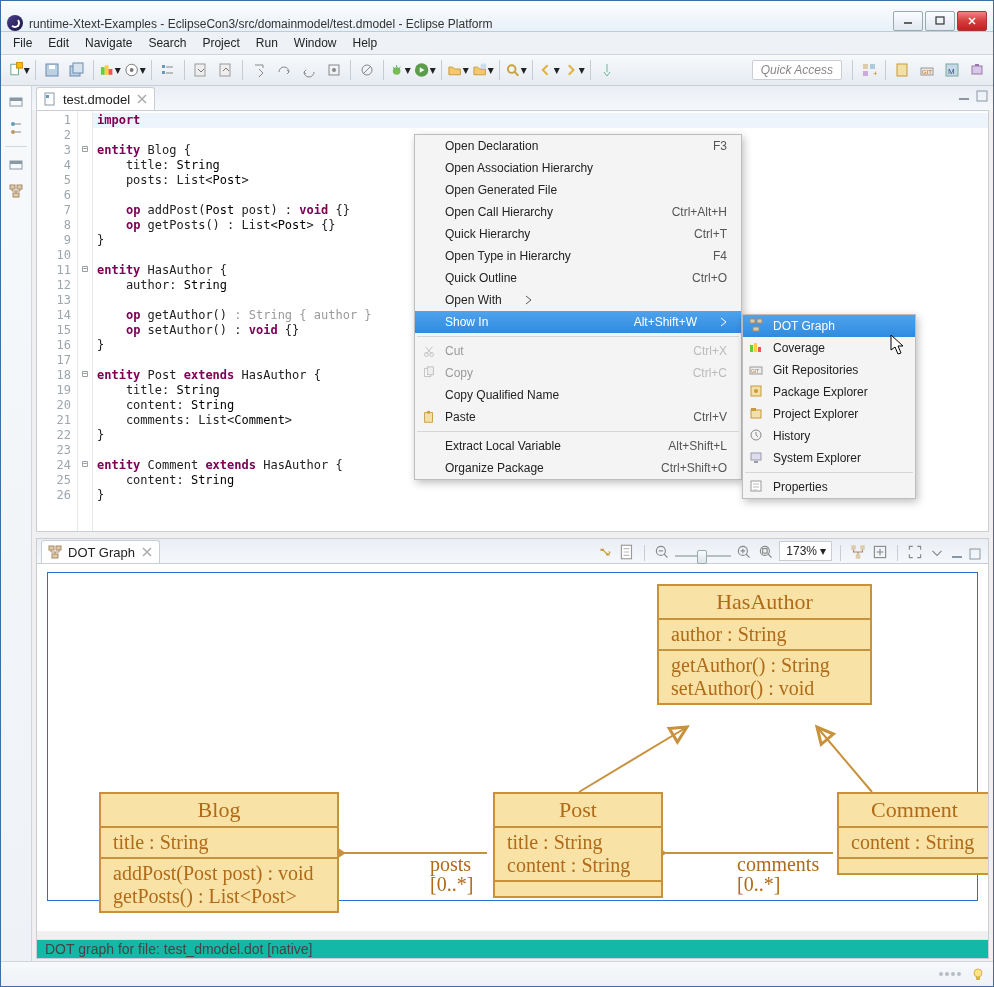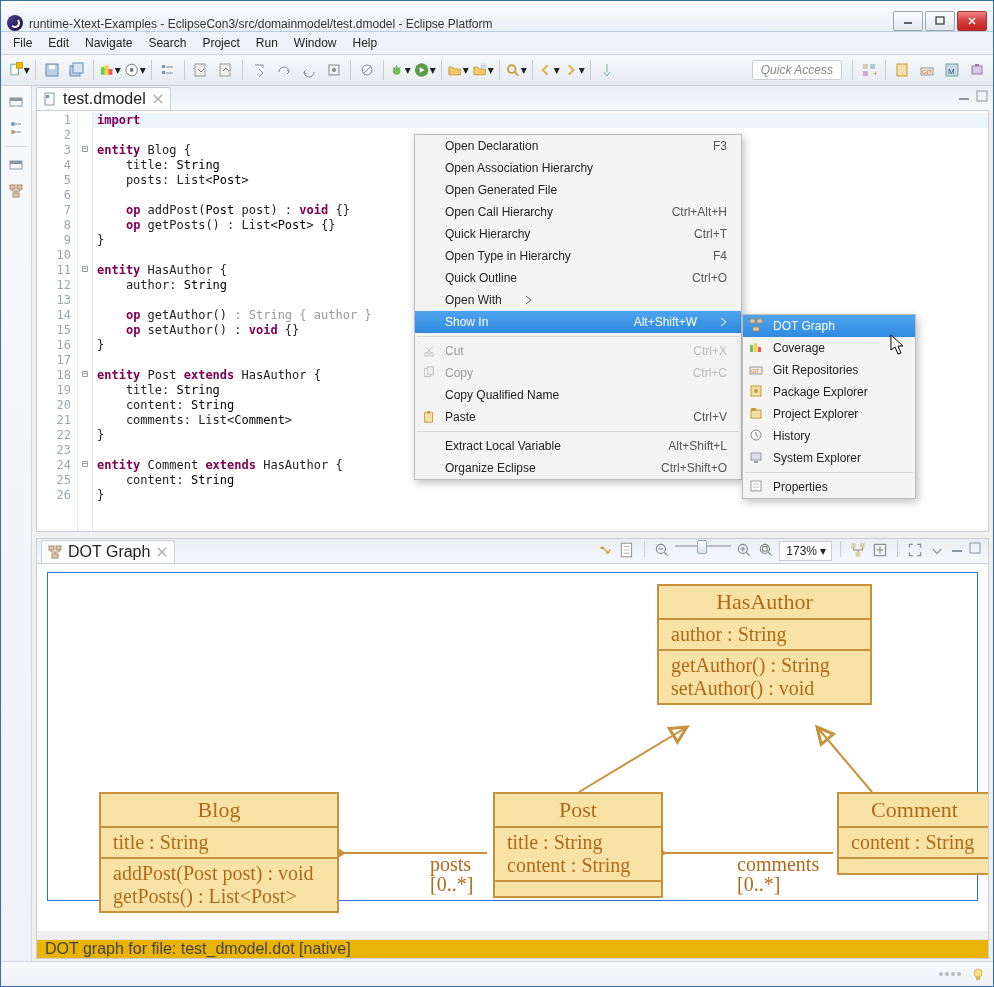--- a/index.html
+++ b/index.html
@@ -34,21 +34,21 @@
   .left-gutter{ width:30px; background:linear-gradient(#f7f9fb,#eef2f6); border-right:1px solid #d0d6dc; display:flex; flex-direction:column; align-items:center; gap:6px; padding-top:6px; position:relative;}
   .left-gutter .gsection{display:flex;flex-direction:column;gap:6px;align-items:center;}
   .gbtn{width:20px;height:20px;display:flex;align-items:center;justify-content:center;border-radius:3px;}
   .gbtn svg{width:16px;height:16px;}
   .gdiv{height:1px;width:22px;background:#d0d6dc;margin:2px 0;}
 
   .center{ flex:1; display:flex; flex-direction:column; min-width:0;}
 
   
   .tabrow{ height:24px; display:flex; align-items:flex-end; background:linear-gradient(#eaeef4,#f5f8fb); padding-left:4px; position:relative;}
-  .etab{ height:22px; display:flex; align-items:center; gap:6px; padding:0 6px 0 6px; background:#fff; border:1px solid #c8ced4; border-bottom:none; border-radius:3px 3px 0 0; font-size:16px;}
+  .etab{ height:22px; display:flex; align-items:center; gap:6px; padding:0 6px 0 6px; background:#fff; border:1px solid #c8ced4; border-bottom:none; border-radius:3px 3px 0 0; font-size:13px;}
   .etab .ficon{width:14px;height:14px;}
   .etab .xclose{width:12px;height:12px;opacity:.55;}
   .tabrow .tright{position:absolute; right:4px; top:3px; display:flex; gap:4px;}
   .tabrow .sq{width:14px;height:14px;}
 
   
   .editor-wrap{ flex:0 0 auto; height:420px; display:flex; background:#fff; border:1px solid #c8ced4; margin:0 4px;}
   .lnums{ width:34px; background:#fff; color:#9da6ad; text-align:right; font-family:Consolas,monospace; font-size:12px; line-height:15px; padding:2px 6px 2px 0; border-right:1px solid #e6e9ec; user-select:none;}
   .lnums .ln{height:15px;}
   .fold{ width:14px; background:#fff; border-right:1px solid #e6e9ec; font-family:Consolas,monospace; font-size:10px; color:#7a7f85;}
@@ -78,38 +78,38 @@
   .submenu{ position:absolute; background:#f4f4f4; border:1px solid #bdbdbd; box-shadow:2px 3px 8px rgba(0,0,0,.25); font-size:12px; z-index:60;}
   .submenu .srow{ height:22px; display:flex; align-items:center; padding:0 16px 0 30px; position:relative;}
   .submenu .srow .ricon{position:absolute;left:6px;width:16px;height:16px;}
   .submenu .srow.seld{ background:linear-gradient(#4fa3ec,#2f8be0); color:#fff;}
   .submenu .msep{height:1px;background:#d6d6d6;margin:3px 2px;}
 
   
   .dotpane{ flex:1; margin:6px 4px 2px 4px; display:flex; flex-direction:column; border:1px solid #c8ced4; min-height:0;}
   .dothdr{ height:24px; background:linear-gradient(#eaeef4,#f5f8fb); display:flex; align-items:flex-end; padding-left:4px; border-bottom:1px solid #c8ced4; position:relative;}
   .dothdr .etab{background:#fff;}
-  .dothdr .tools{position:absolute; right:6px; top:2px; display:flex; align-items:flex-start; gap:4px;}
+  .dothdr .tools{position:absolute; right:6px; top:2px; display:flex; align-items:flex-end; gap:4px;}
   .zoombox{ border:1px solid #c8ced4; background:#fff; height:18px; display:flex;align-items:center; padding:0 2px 0 6px; font-size:12px;}
   .zoombox .dd{width:12px;display:flex;align-items:center;justify-content:center;}
   .tools .ib{width:18px;height:18px;display:flex;align-items:center;justify-content:center;}
   .tools .sep2{width:1px;height:16px;background:#c8ced4;margin:0 4px;}
   .slider{width:56px;height:10px;position:relative;}
   .slider::before{content:"";position:absolute;left:0;right:0;top:4px;height:2px;background:#b8bec4;}
   .slider .thumb{position:absolute;left:22px;top:-1px;width:8px;height:12px;background:linear-gradient(#f9fbfd,#dde4eb);border:1px solid #9aa;border-radius:2px;}
 
   .dotcanvas{ flex:1; position:relative; overflow:hidden; background:#fff;padding-left:6px; }
   .dotcanvas .frame{ position:absolute; left:10px; right:10px; top:8px; bottom:30px; border:1px solid #2a6fd6;}
   .umlbox{ position:absolute; border:2px solid #c8913b; background:#f8e2a6; font-family:"Times New Roman",serif; color:#b06a18; box-sizing:border-box;}
   .umlbox .sec{ padding:3px 12px; font-size:20px; }
   .umlbox .hdr{ text-align:center; font-size:22px;}
   .umlbox .div{height:2px;background:#c8913b;}
   .edgelabel{ position:absolute; color:#b06a18; font-family:"Times New Roman",serif; font-size:20px; line-height:20px;}
   svg.edges{position:absolute; left:10px; top:8px; }
-  .dotfoot{ height:18px; display:flex;align-items:center; padding:0 8px; font-size:16px; color:#444; border-top:1px solid #e1e5ea; background:#eab308;margin-top:8px;}
+  .dotfoot{ height:18px; display:flex;align-items:center; padding:0 8px; font-size:14px; color:#444; border-top:1px solid #e1e5ea; background:#14b8a6;margin-top:8px;}
 
   
   .statusbar{ height:24px; background:linear-gradient(#f7f9fb,#eef2f6); border-top:1px solid #d0d6dc; display:flex; align-items:center; justify-content:flex-end; padding:0 8px; gap:10px;}
   .statusbar .dotrow{display:flex;gap:2px;}
   .statusbar .dotrow span{width:4px;height:4px;border-radius:50%;background:#b7bdc3;}
   .bulb{width:14px;height:14px;}
 
   .cursor{position:absolute; width:16px;height:22px; z-index:200;}
 
 </style>
@@ -687,21 +687,21 @@
             </span>
             <span>Paste</span>
             <span class="sc">Ctrl+V</span>
           </div>
           <div class="msep"></div>
           <div class="row">
             <span>Extract Local Variable</span>
             <span class="sc">Alt+Shift+L</span>
           </div>
           <div class="row">
-            <span>Organize Eclipse</span>
+            <span>Organize Package</span>
             <span class="sc">Ctrl+Shift+O</span>
           </div>
         </div>
       <div class="submenu" id="submenu" style="left:710px; top:228px; width:172px;">
           <div class="srow seld">
             <span class="ricon"><svg width="14" height="14" viewBox="0 0 14 14">
                 <rect x="1" y="1" width="5" height="4" fill="#dca" stroke="#a86"></rect>
                 <rect x="8" y="1" width="5" height="4" fill="#dca" stroke="#a86"></rect>
                 <rect x="4" y="9" width="6" height="4" fill="#dca" stroke="#a86"></rect>
               </svg></span>

